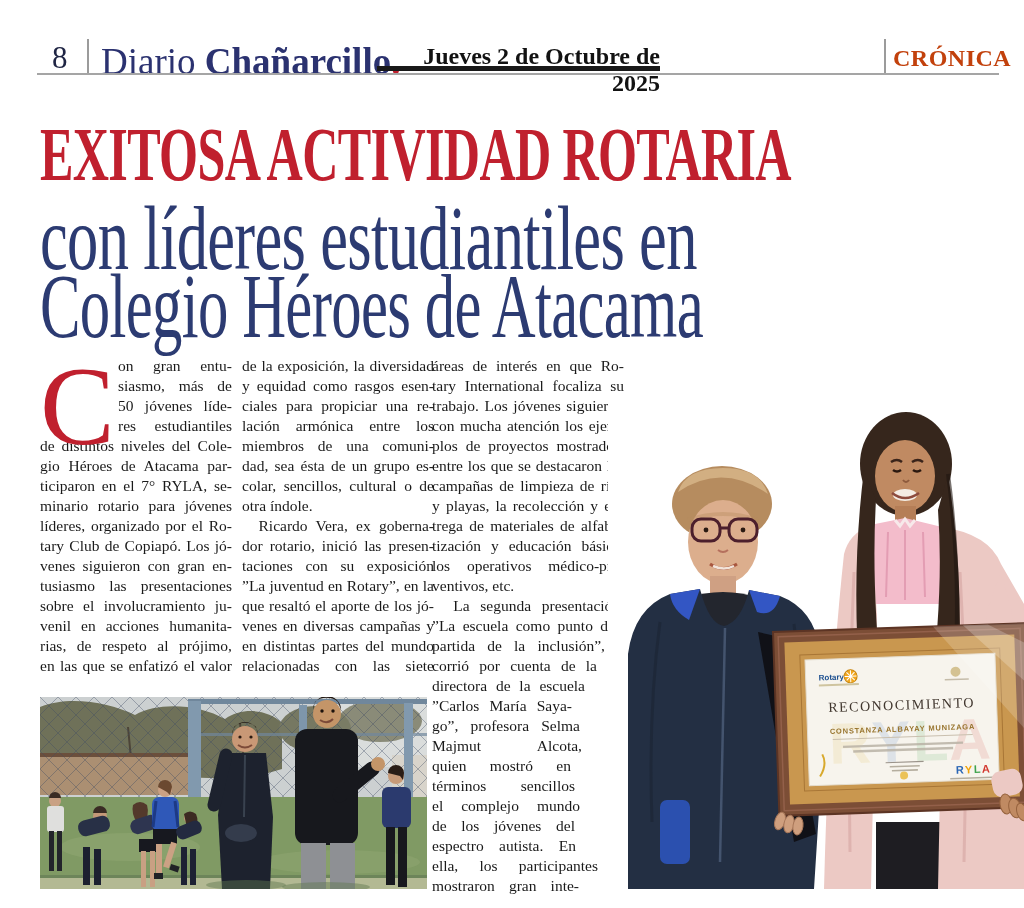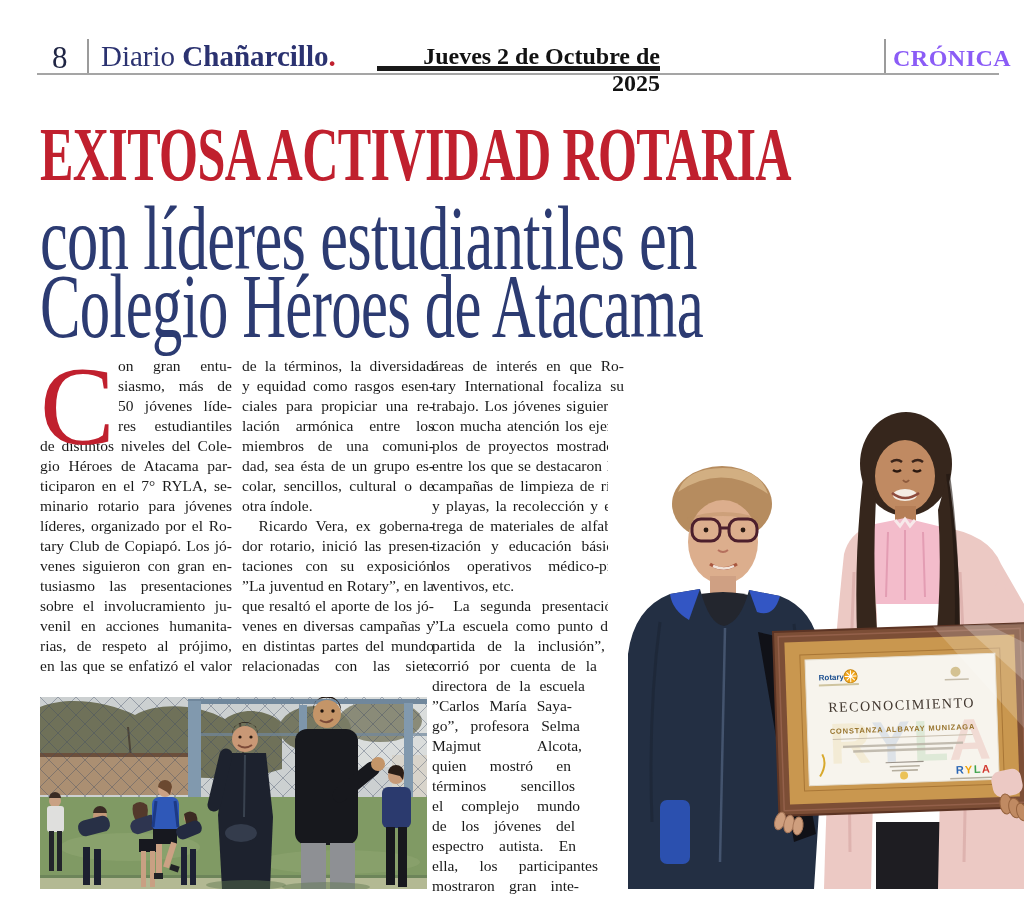--- a/index.html
+++ b/index.html
@@ -5,27 +5,27 @@
   html,body{margin:0;padding:0;background:#ffffff;}
   .page{position:relative;width:1024px;height:908px;background:#fff;overflow:hidden;
         font-family:"Liberation Serif",serif;}
   .abs{position:absolute;}
 
   
   .page-num{left:52px;top:40px;font-size:31px;color:#1f2544;}
   .vbar{width:2px;background:#9b9b9b;top:39px;height:35px;}
   .vbar1{left:87px;}
   .vbar2{left:884px;}
-  .masthead{left:101px;top:40px;font-size:29px;color:#2b3270;white-space:nowrap;}
+  .masthead{left:101px;top:40px;font-size:37px;color:#2b3270;white-space:nowrap;}
   .masthead .bold{font-weight:700;}
   .masthead .dot{color:#c0202e;font-weight:700;}
   .edition-date{left:377px;top:43px;width:283px;text-align:right;
                 font-weight:700;font-size:24px;color:#121212;}
   .date-underline{left:377px;top:66px;width:283px;height:5px;background:#191919;}
-  .section-label{left:893px;top:45px;font-weight:700;font-size:24px;color:#8b5cf6;letter-spacing:.5px;}
+  .section-label{left:893px;top:45px;font-weight:700;font-size:24px;color:#c2410c;letter-spacing:.5px;}
   .header-rule{left:37px;top:73px;width:962px;height:2px;background:#a5a5a5;}
 
   
   .kicker{left:40px;top:116px;font-weight:700;font-size:76px;line-height:1;color:#c0202e;
           transform:scaleX(.66);transform-origin:left top;white-space:nowrap;letter-spacing:-1px;}
   .hl2{left:40px;top:192px;font-size:92px;line-height:1;color:#2c3b72;
        transform:scaleX(.68);transform-origin:left top;white-space:nowrap;letter-spacing:-1px;}
   .hl3{left:40px;top:260px;font-size:92px;line-height:1;color:#2c3b72;
        transform:scaleX(.66);transform-origin:left top;white-space:nowrap;letter-spacing:-1px;}
 
@@ -99,21 +99,21 @@
         <div class="ln">venes siguieron con gran en-</div>
         <div class="ln">tusiasmo las presentaciones</div>
         <div class="ln">sobre el involucramiento ju-</div>
         <div class="ln">venil en acciones humanita-</div>
         <div class="ln">rias, de respeto al prójimo,</div>
         <div class="ln">en las que se enfatizó el valor</div>
       </div>
   </div>
   <div class="abs col col2">
     <div class="lines">
-        <div class="ln">de la términos, la diversidad</div>
+        <div class="ln">de la exposición, la diversidad</div>
         <div class="ln">y equidad como rasgos esen-</div>
         <div class="ln">ciales para propiciar una re-</div>
         <div class="ln">lación armónica entre los</div>
         <div class="ln">miembros de una comuni-</div>
         <div class="ln">dad, sea ésta de un grupo es-</div>
         <div class="ln">colar, sencillos, cultural o de</div>
         <div class="ln">otra índole.</div>
         <div class="ln">&nbsp;&nbsp;Ricardo Vera, ex goberna-</div>
         <div class="ln">dor rotario, inició las presen-</div>
         <div class="ln">taciones con su exposición</div>

